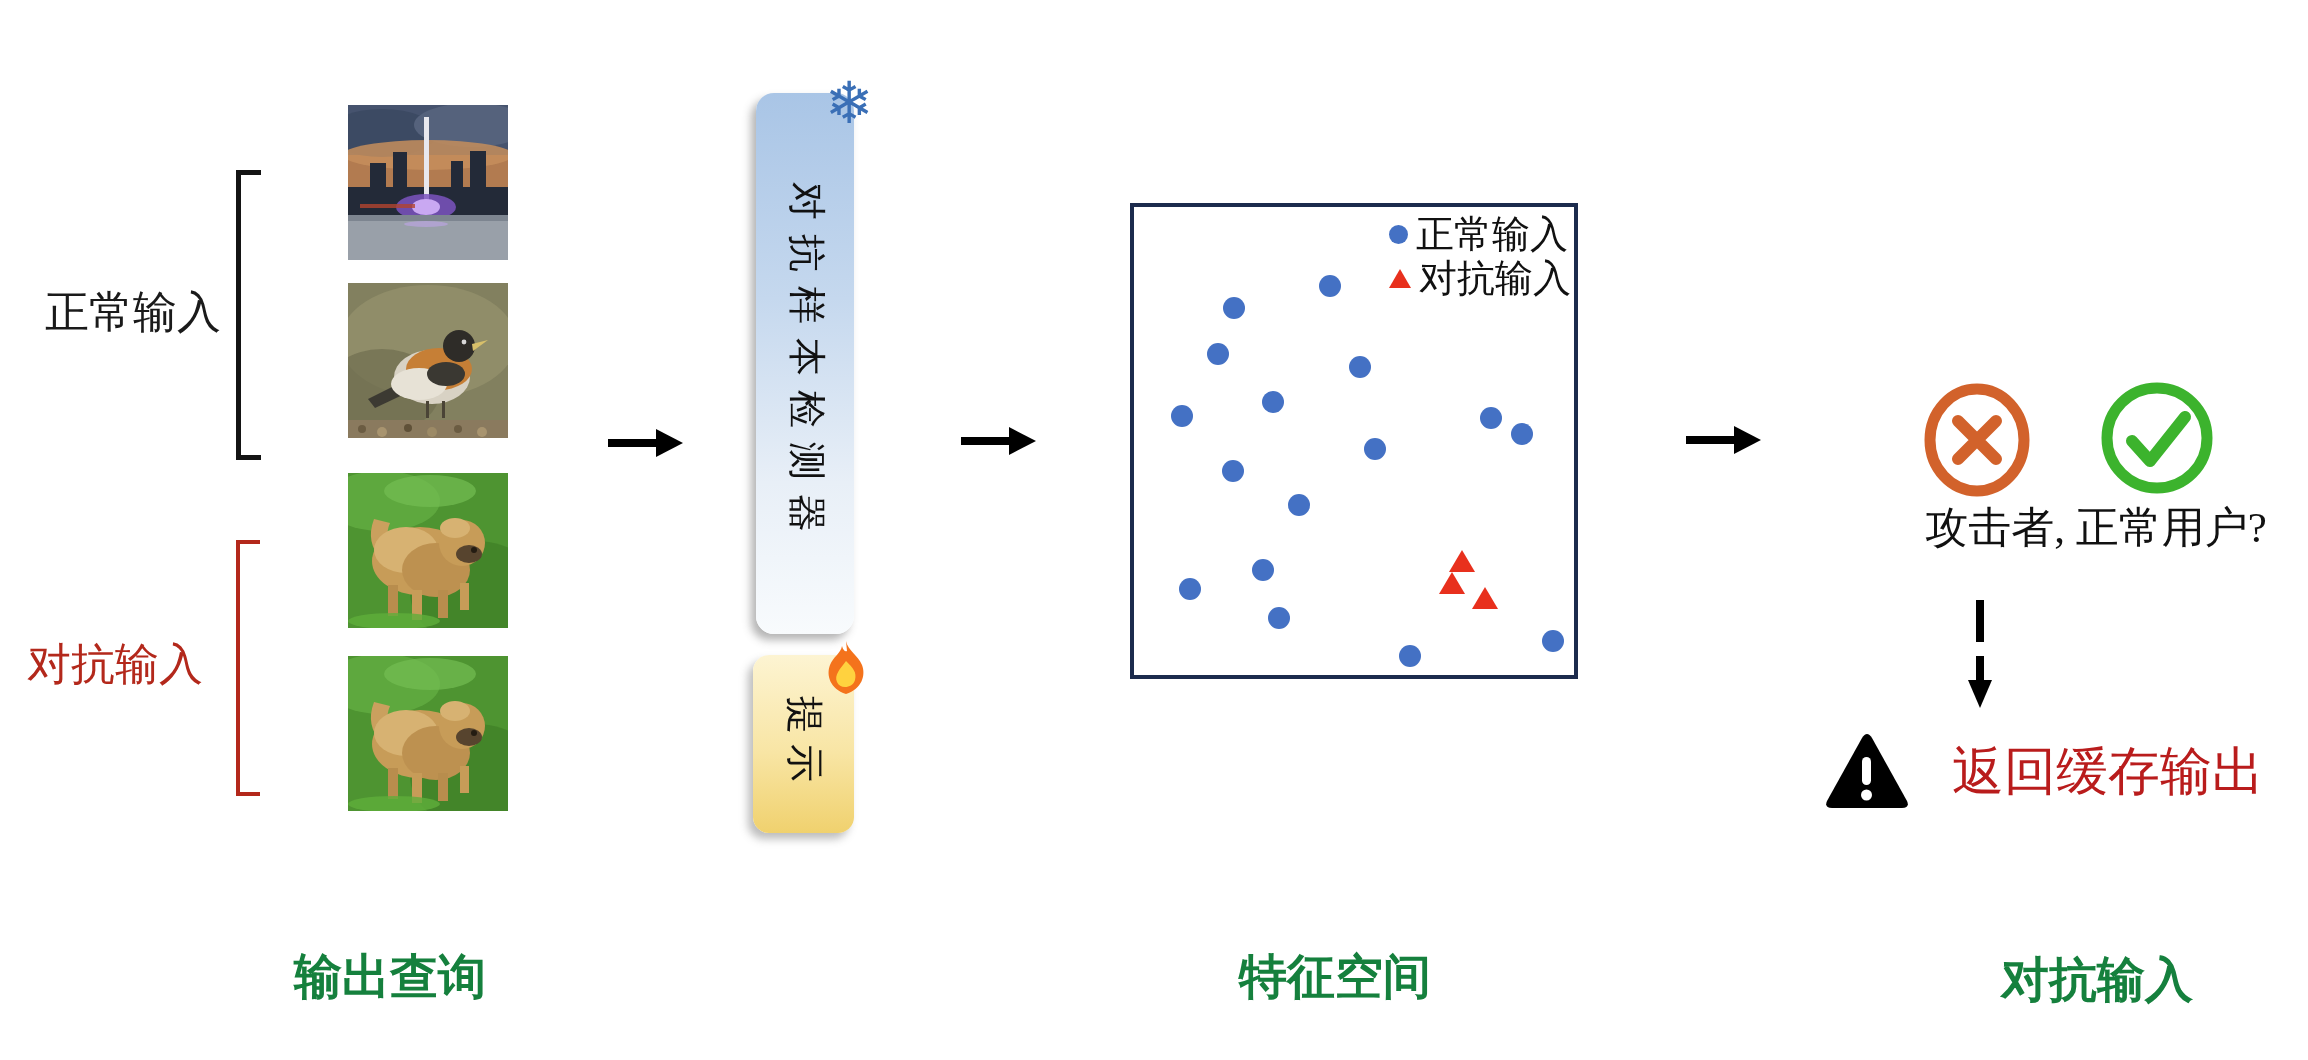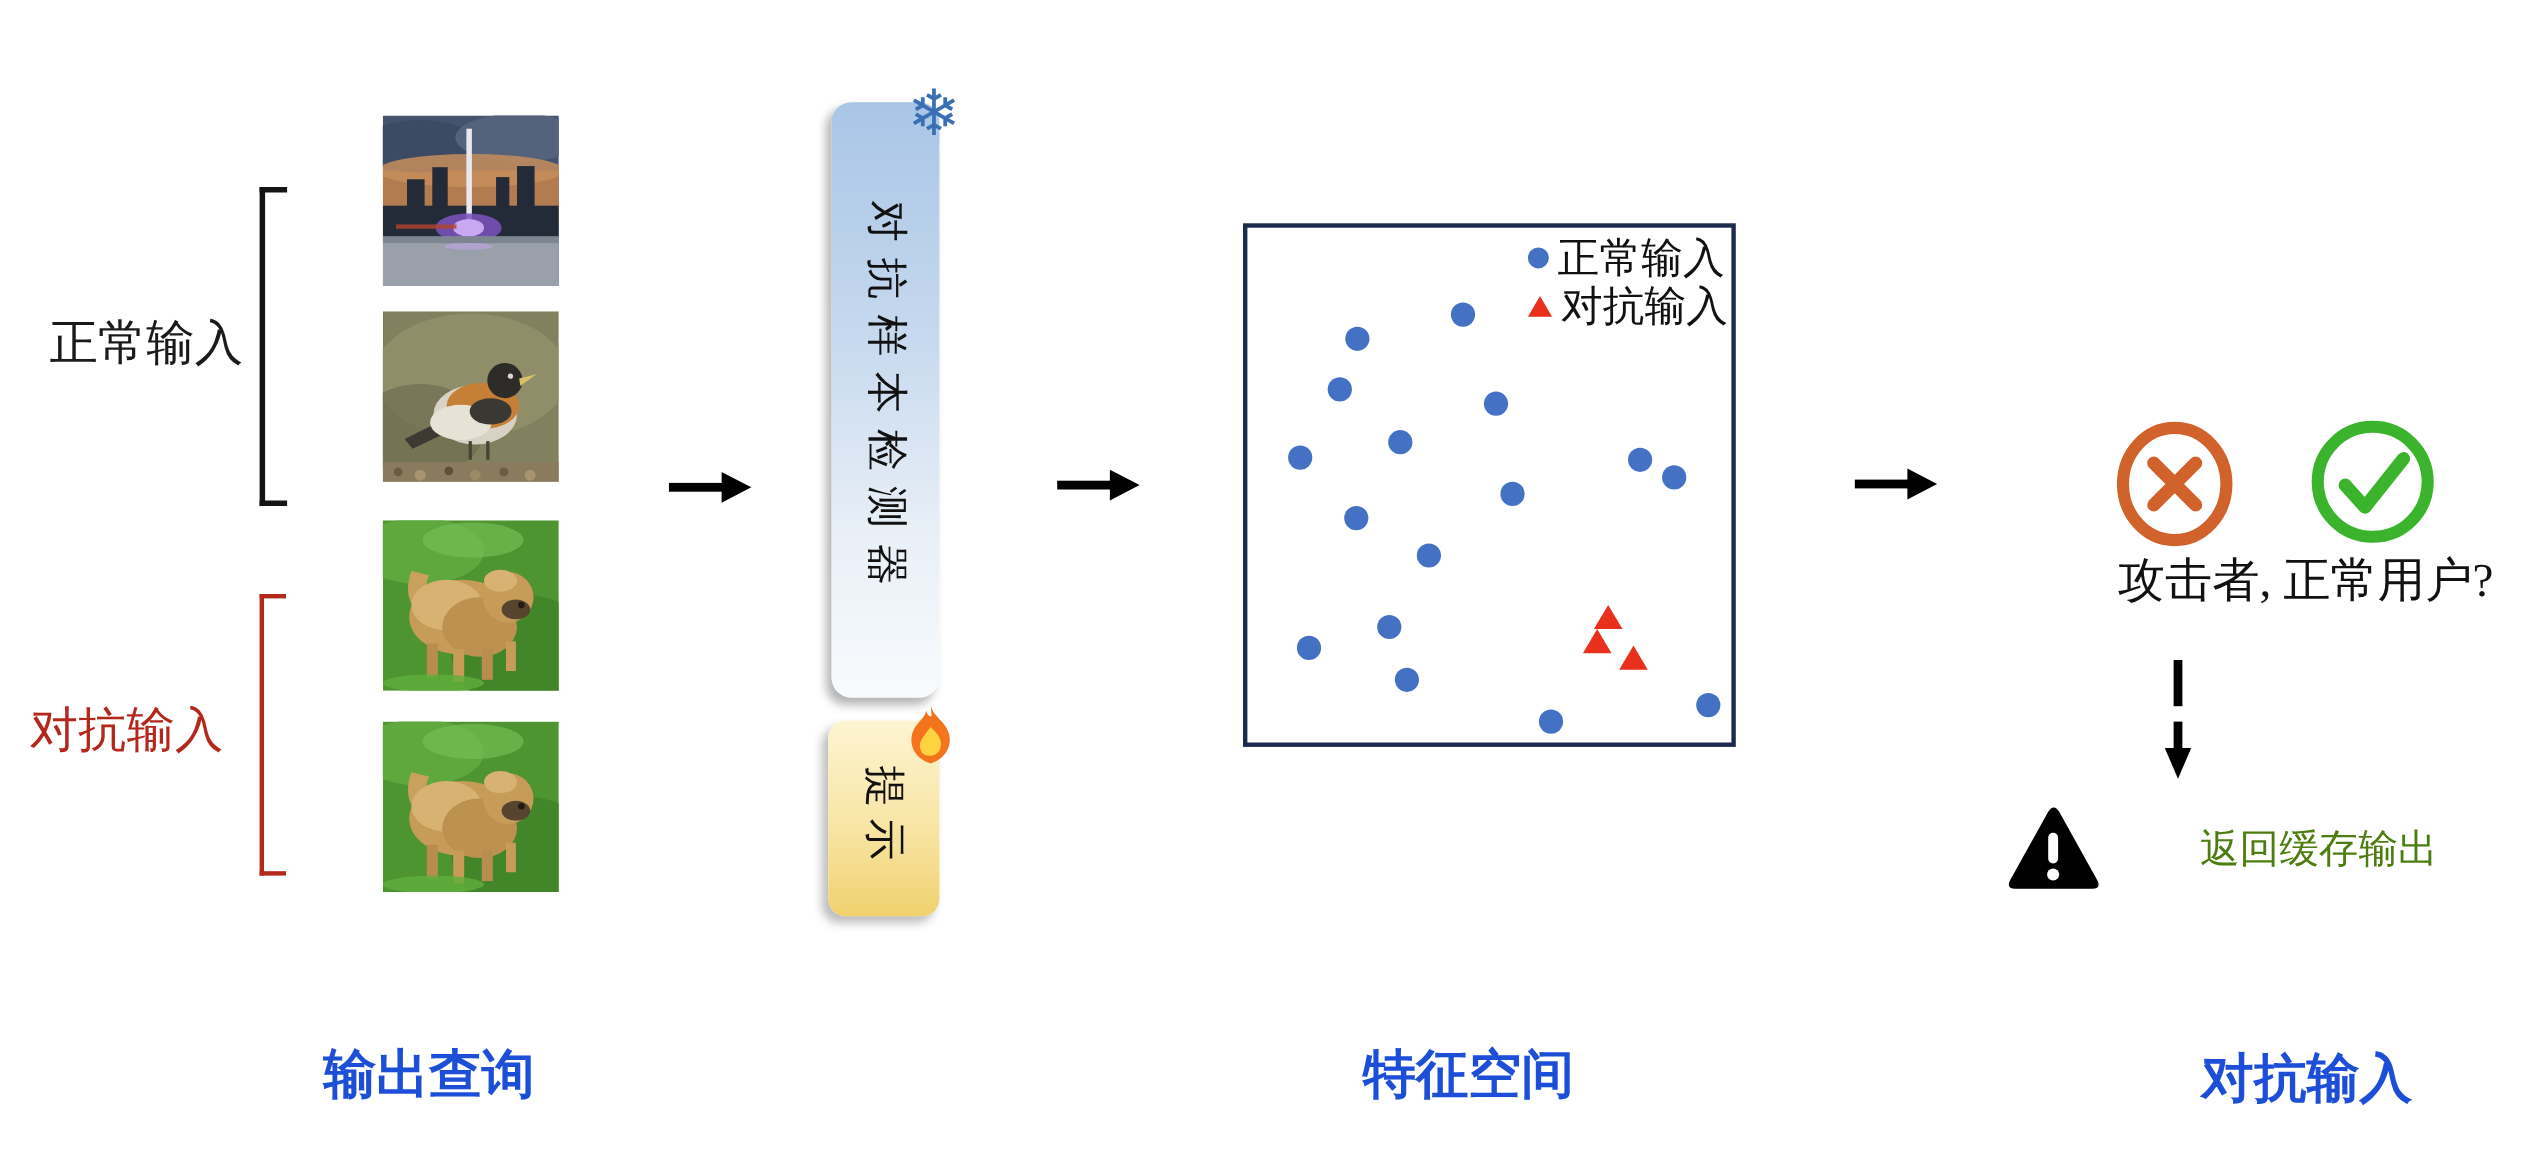--- a/index.html
+++ b/index.html
@@ -30,24 +30,24 @@
   .legend-dot{width:19px;height:19px;border-radius:50%;}
   .legend-tri{width:0;height:0;border-left:11px solid transparent;border-right:11px solid transparent;border-bottom:19px solid;}
   .legend-label{font-size:38px;color:#111;white-space:nowrap;}
   #scatter-layer{position:absolute;inset:0;}
   .marker{position:absolute;}
   .marker.circle{width:22px;height:22px;border-radius:50%;transform:translate(-50%,-50%);}
   .marker.triangle{width:0;height:0;border-left:13px solid transparent;border-right:13px solid transparent;
                    border-bottom:22px solid;transform:translate(-50%,-55%);}
   
   .q-text{font-size:43px;white-space:nowrap;color:#111;}
-  .r-text{font-size:36px;white-space:nowrap;color:#4d7c0f;text-align:right;}
+  .r-text{font-size:52px;white-space:nowrap;color:#b91c1c;text-align:right;}
   
   .caption{font-family:"Liberation Sans","DejaVu Sans",sans-serif;font-weight:700;
-           font-size:48px;white-space:nowrap;color:#1d4ed8;}
+           font-size:48px;white-space:nowrap;color:#15803d;}
 </style>
 </head>
 <body>
 
 <div id="stage">
 
   <div class="abs side-label center" style="left:133px;top:312px;">正常输入</div>
   <div class="abs bracket" style="left:236px;top:170px;height:280px;"></div>
 
   <div class="abs side-label red center" style="left:115px;top:664px;">对抗输入</div>

